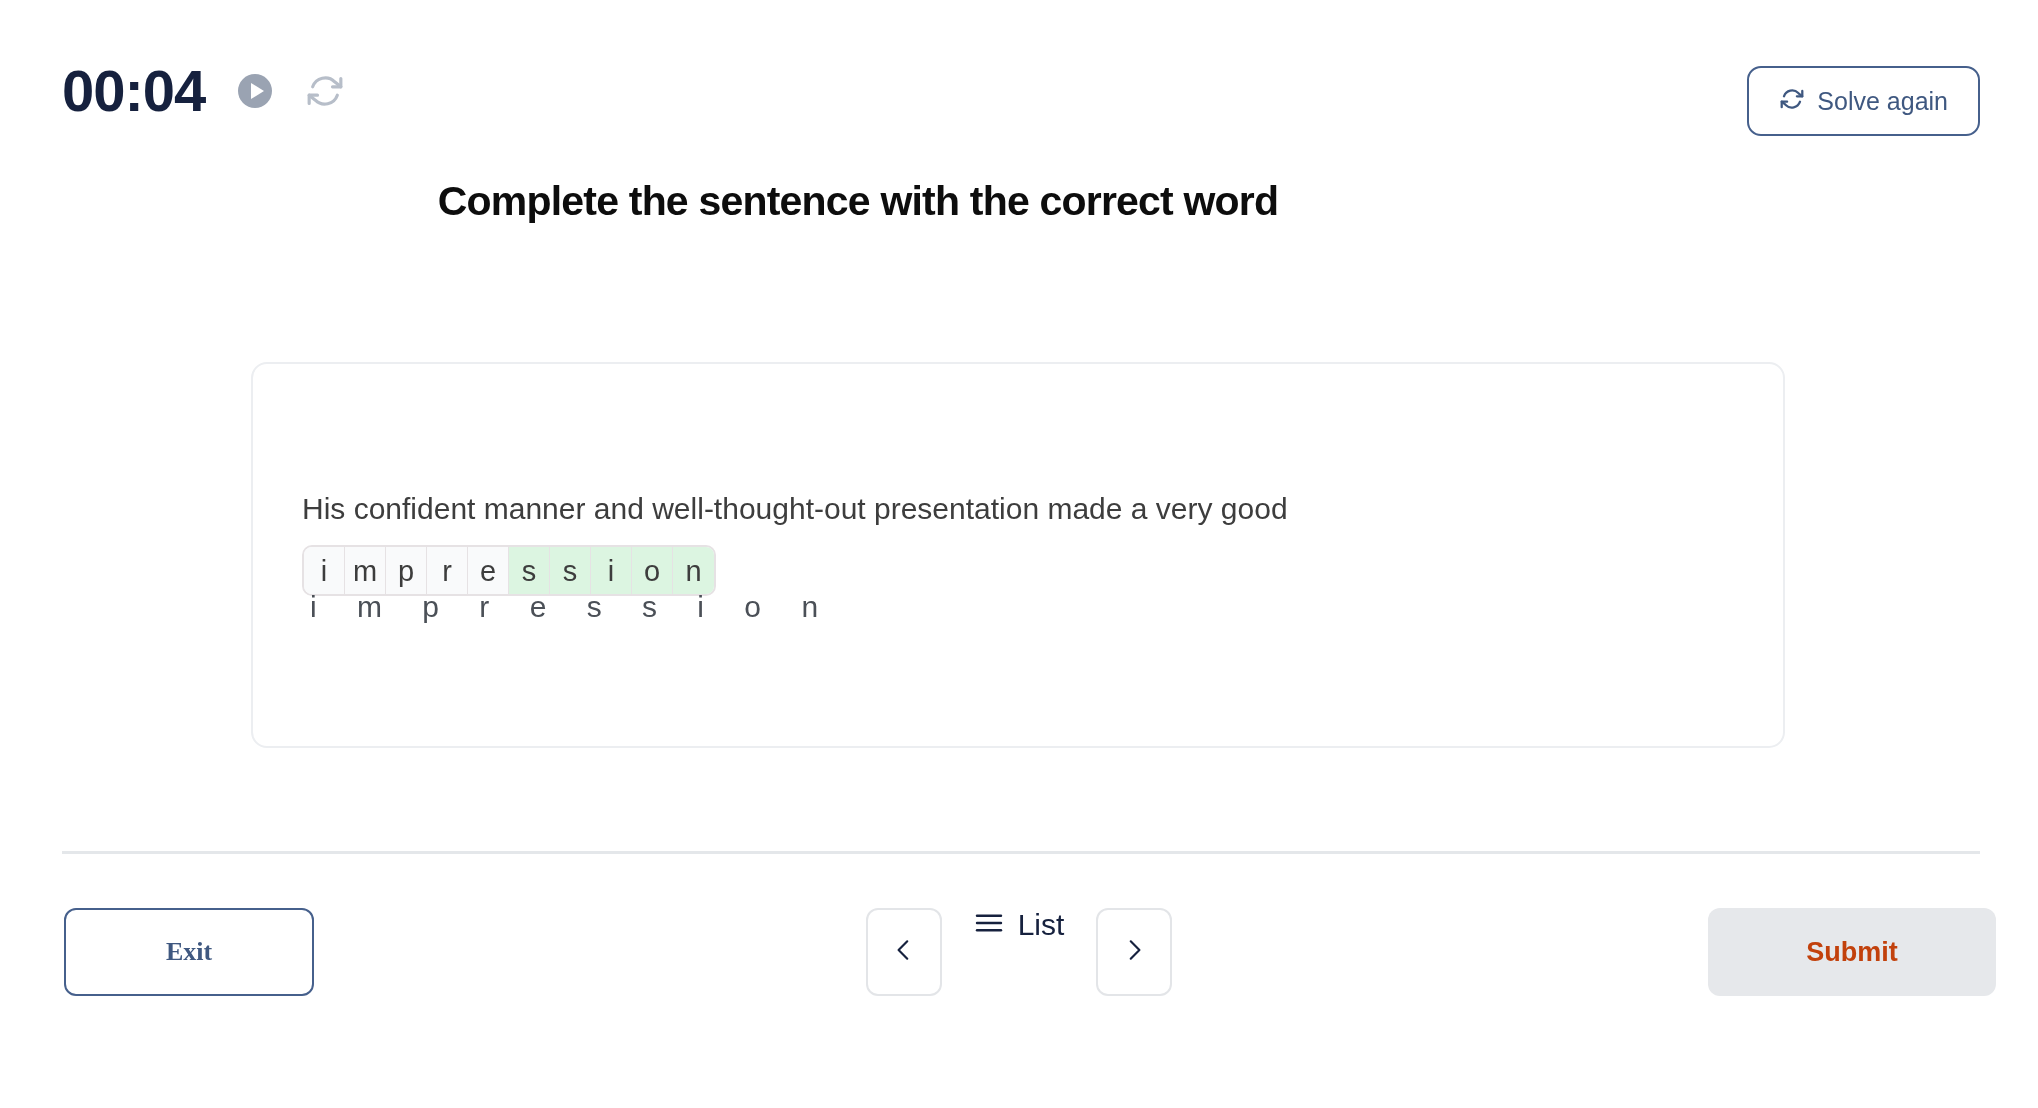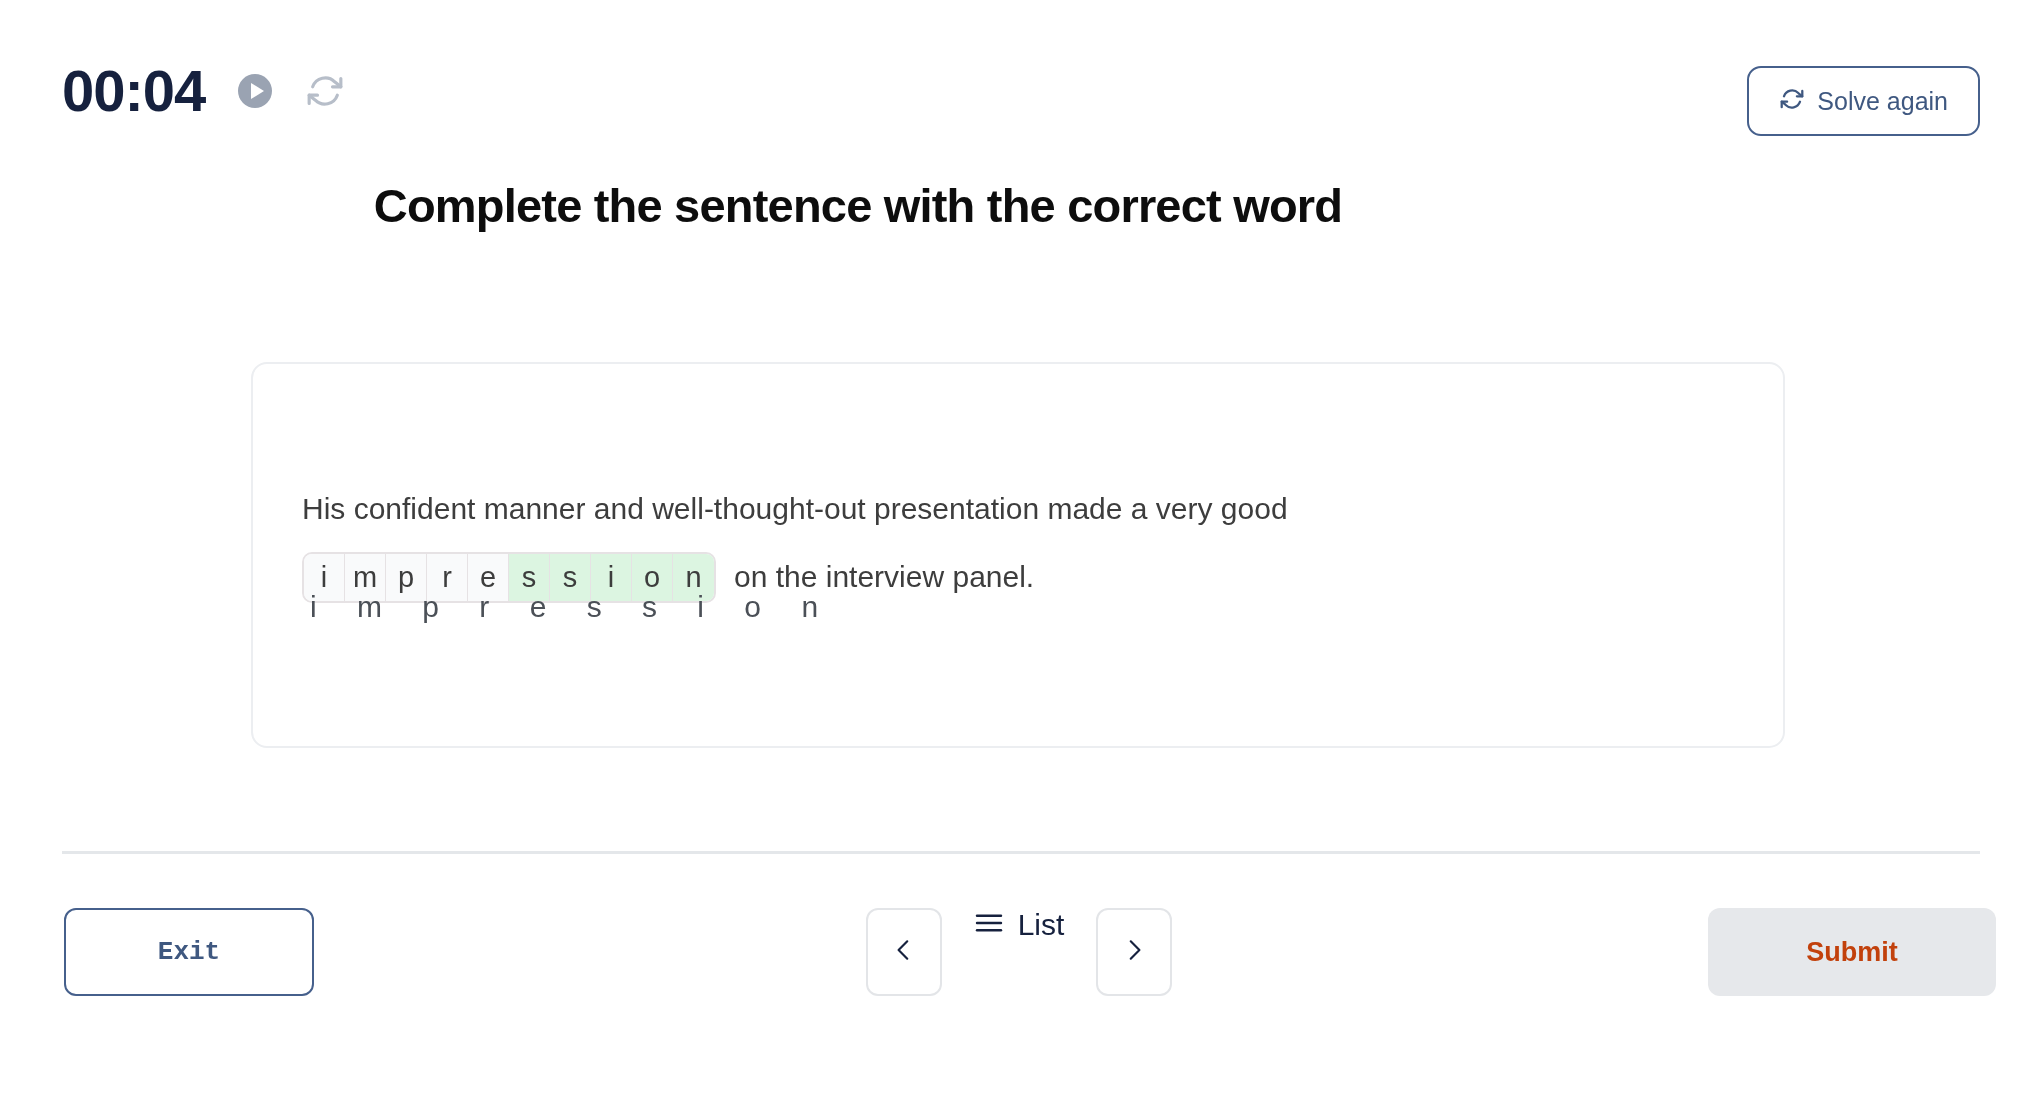--- a/index.html
+++ b/index.html
@@ -95,21 +95,21 @@
     line-height: 1;
   }
 
   
   .heading {
     position: absolute;
     left: 0;
     top: 178px;
     width: 1716px;
     text-align: center;
-    font-size: 47px;
+    font-size: 41px;
     font-weight: 700;
     color: #0d0d0d;
     letter-spacing: -0.8px;
   }
 
   
   .card {
     position: absolute;
     left: 251px;
     top: 362px;
@@ -185,21 +185,21 @@
     top: 908px;
     width: 250px;
     height: 88px;
     border: 2px solid #46608c;
     border-radius: 12px;
     background: #ffffff;
     color: #3f5880;
     font-size: 26px;
     font-weight: 700;
     cursor: pointer;
-    font-family: Liberation Mono, monospace;
+    font-family: Liberation Serif, serif;
   }
 
   .nav-group {
     position: absolute;
     left: 0;
     top: 908px;
     width: 2038px;
     display: flex;
     align-items: flex-start;
     justify-content: center;
@@ -299,21 +299,20 @@
           <span class="letter-box">m</span>
           <span class="letter-box">p</span>
           <span class="letter-box">r</span>
           <span class="letter-box">e</span>
           <span class="letter-box filled">s</span>
           <span class="letter-box filled">s</span>
           <span class="letter-box filled">i</span>
           <span class="letter-box filled">o</span>
           <span class="letter-box filled">n</span>
         </span>
-      <span class="trailing-text">on the interview panel.</span>
     </span>
   </div>
 
   <div class="word-hint">i m p r e s s i o n</div>
 </div>
 
 <div class="divider"></div>
 
 <button class="exit-btn">Exit</button>
 

